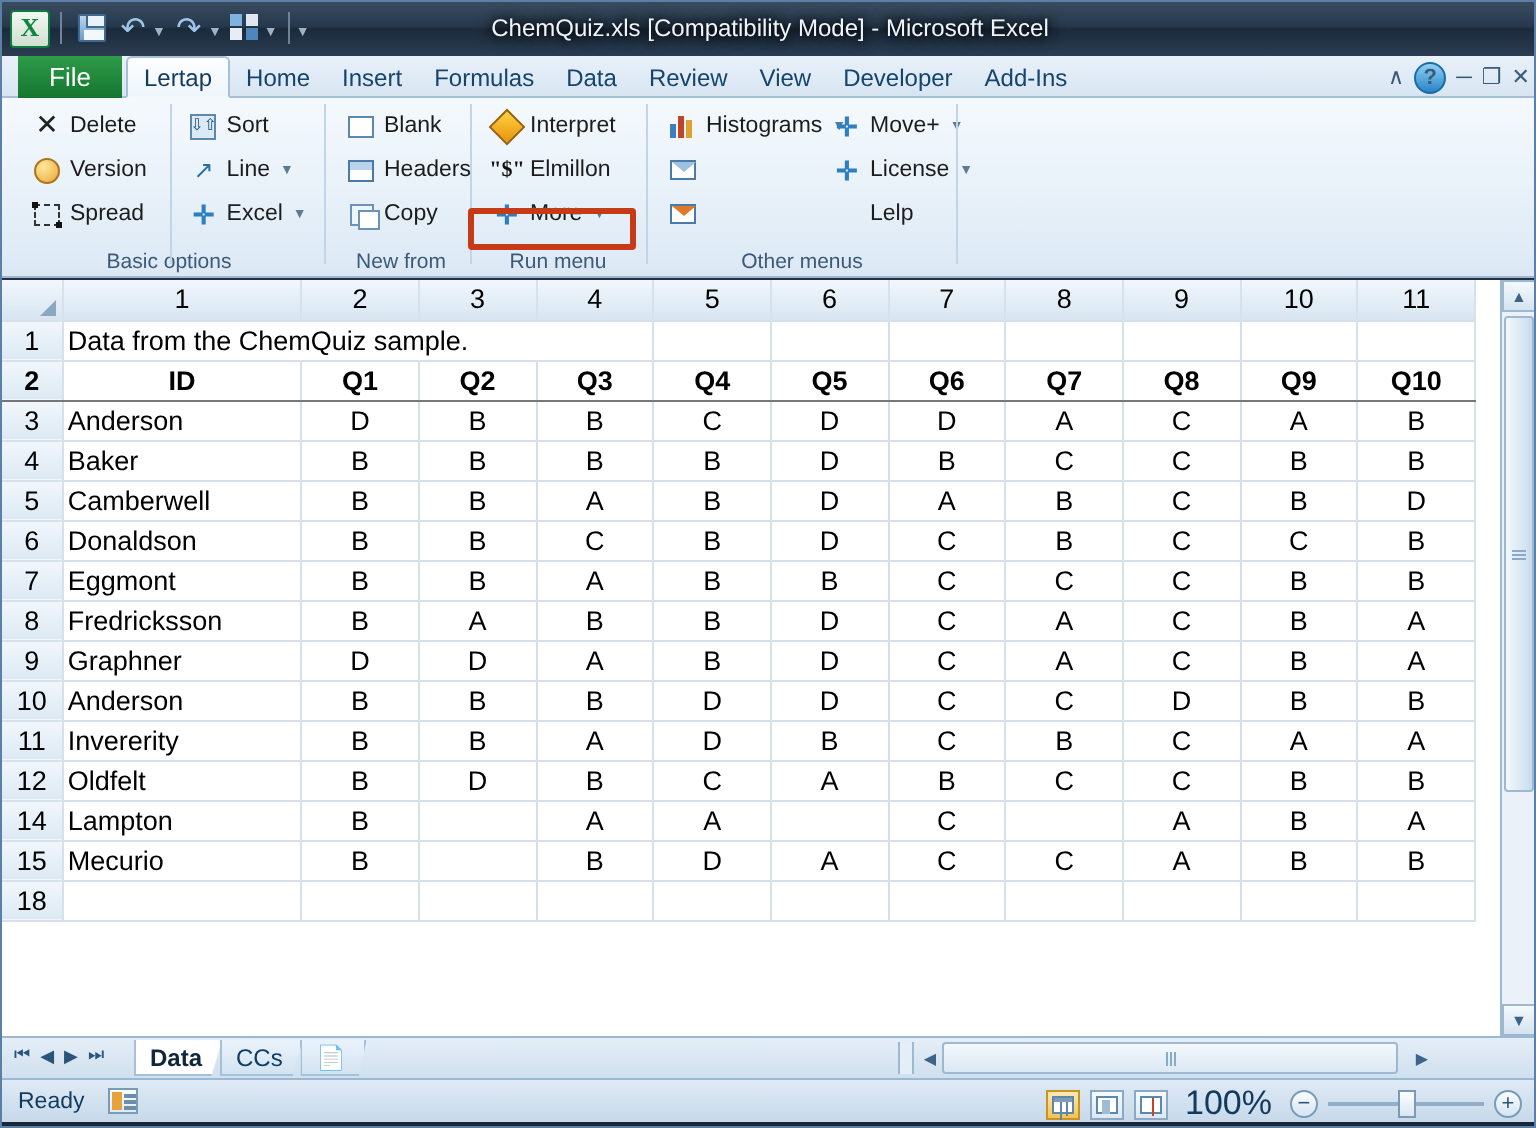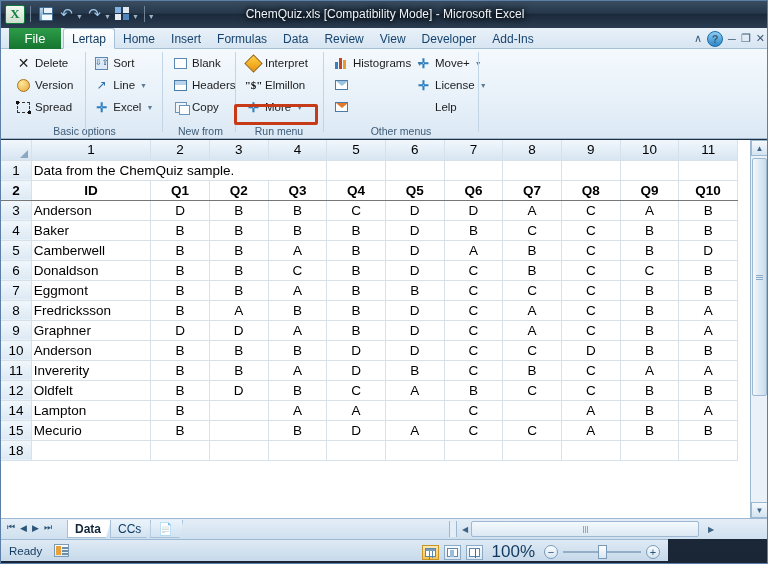--- a/index.html
+++ b/index.html
@@ -349,21 +349,21 @@
   }
   .hs-split {
     position: absolute; left: 2px; top: 0; width: 8px; height: 16px;
     border-left: 1px solid #9db9d2; border-right: 1px solid #9db9d2;
     background: #e3eef7;
   }
 
   
   .statusbar {
     position: absolute; left: 0; top: 538px;
-    width: 667px; height: 22px;
+    width: 768px; height: 22px;
     background: linear-gradient(to bottom,#dfeaf5,#c6d9ea);
     border-top: 1px solid #9db9d2;
     display: flex; align-items: center;
   }
   .status-ready {
     margin-left: 8px; font-size: 11.5px; color: #123a5e;
   }
   .status-icon {
     margin-left: 12px; width: 15px; height: 13px;
     background: linear-gradient(to bottom,#fdfdfd,#dfe9f2);

